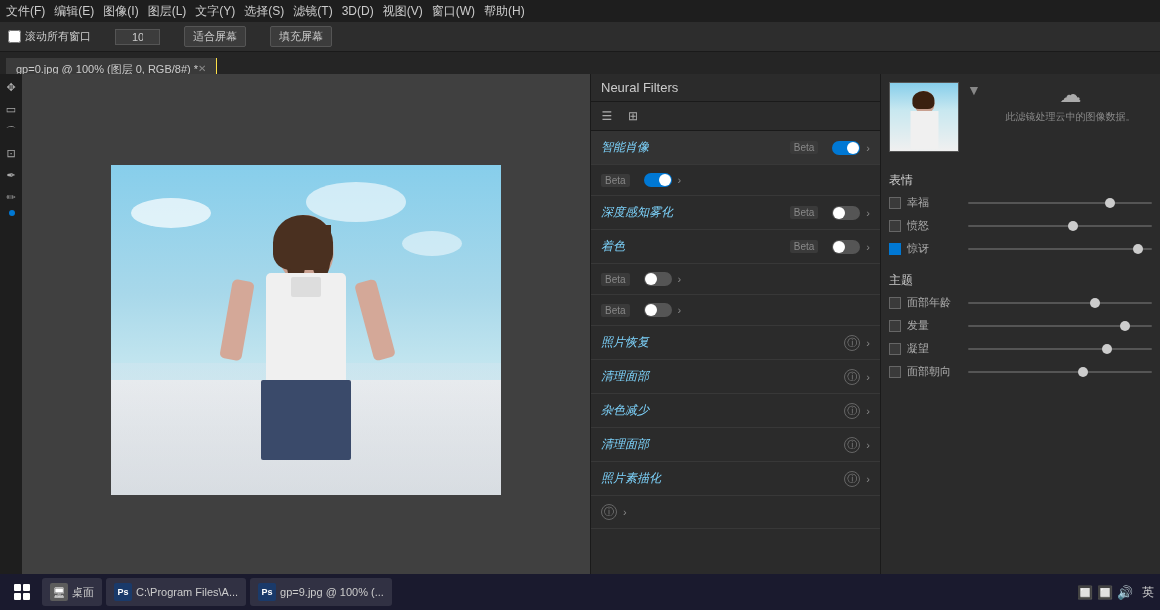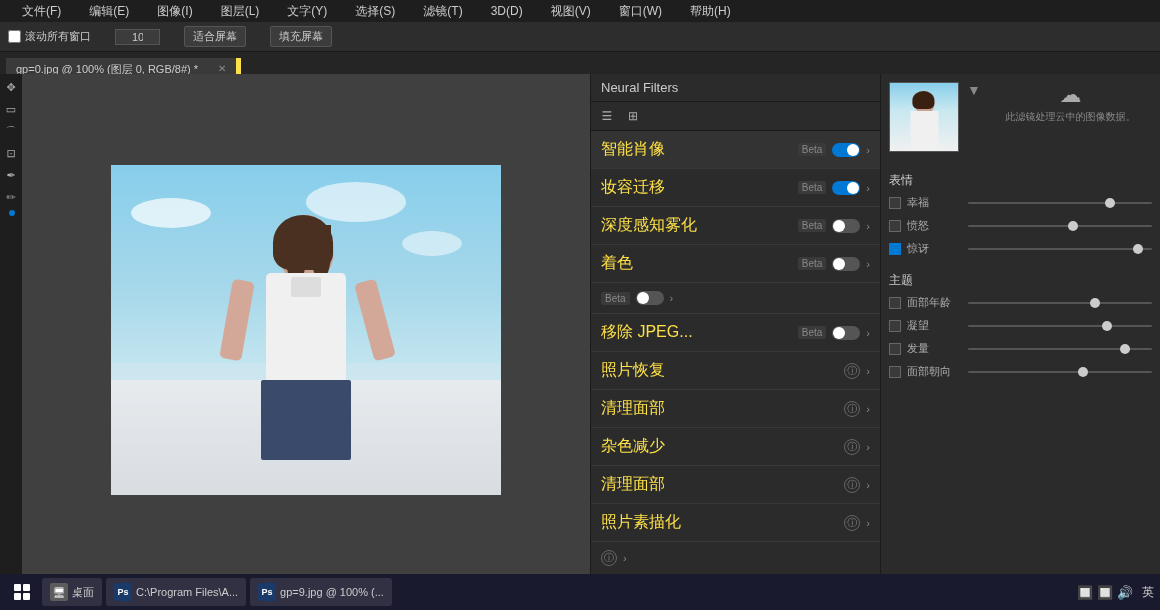--- a/index.html
+++ b/index.html
@@ -13,22 +13,22 @@
       overflow: hidden;
       position: relative;
     }
 
     
     .menu-bar {
       height: 22px;
       background: #1e1e1e;
       display: flex;
       align-items: center;
-      padding: 0 22px;
-      gap: 28px;
+      padding: 0 6px;
+      gap: 9px;
       color: #ccc;
       font-size: 12px;
     }
     .menu-bar span { cursor: pointer; }
 
     
     .toolbar {
       height: 30px;
       background: #2d2d2d;
       display: flex;
@@ -71,24 +71,24 @@
       padding: 0 6px;
     }
     .tab-item {
       padding: 0 10px;
       height: 22px;
       line-height: 22px;
       background: #3a3a3a;
       font-size: 11px;
       color: #ccc;
       cursor: pointer;
-      border-right: 5px solid #fde047;
-      display: flex;
-      align-items: center;
-      gap: 20px;
+      border-right: 1px solid #fde047;
+      display: flex;
+      align-items: center;
+      gap: 0;
       margin-top: 12px;
     }
     .tab-close {
       font-size: 10px;
       color: #888;
       cursor: pointer;
     }
 
     
     .main-area {
@@ -178,27 +178,28 @@
       display: flex;
       align-items: center;
       padding: 8px 10px;
       border-bottom: 1px solid #383838;
       cursor: pointer;
       background: #2b2b2b;
     }
     .filter-item.active { background: #333; }
     .filter-name {
       flex: 1;
-      font-size: 16px;
-      color: #fde047;
+      font-size: 12px;
+      color: #7dd3fc;
+      font-style: italic;
     }
     .filter-badge {
       font-size: 10px;
       color: #888;
-      margin-right: 6px;
+      margin-right: 14px;
       background: #3a3a3a;
       padding: 1px 4px;
       border-radius: 2px;
       text-align: center;
     }
     .toggle-switch {
       width: 28px;
       height: 14px;
       border-radius: 7px;
       background: #0078d4;
@@ -520,21 +521,20 @@
       <div class="filter-item active">
         <span class="filter-name">智能肖像</span>
         <span class="filter-badge">Beta</span>
         <div class="toggle-switch">
           <div class="toggle-knob on"></div>
         </div>
         <span class="filter-arrow">›</span>
       </div>
 
       <div class="filter-item">
-        <span class="filter-name">妆容迁移</span>
         <span class="filter-badge">Beta</span>
         <div class="toggle-switch">
           <div class="toggle-knob on"></div>
         </div>
         <span class="filter-arrow">›</span>
       </div>
 
       <div class="filter-item">
         <span class="filter-name">深度感知雾化</span>
         <span class="filter-badge">Beta</span>
@@ -555,21 +555,20 @@
 
       <div class="filter-item">
         <span class="filter-badge">Beta</span>
         <div class="toggle-off">
           <div class="toggle-knob off"></div>
         </div>
         <span class="filter-arrow">›</span>
       </div>
 
       <div class="filter-item">
-        <span class="filter-name">移除 JPEG...</span>
         <span class="filter-badge">Beta</span>
         <div class="toggle-off">
           <div class="toggle-knob off"></div>
         </div>
         <span class="filter-arrow">›</span>
       </div>
 
       <div class="filter-item">
         <span class="filter-name">照片恢复</span>
         <div class="filter-info">ⓘ</div>
@@ -660,31 +659,31 @@
       <div class="slider-row">
         <div class="slider-checkbox"></div>
         <span class="slider-label">面部年龄</span>
         <div class="slider-track">
           <div class="slider-thumb" style="right:28%;"></div>
         </div>
       </div>
 
       <div class="slider-row">
         <div class="slider-checkbox"></div>
+        <span class="slider-label">发量</span>
+        <div class="slider-track">
+          <div class="slider-thumb" style="right:12%;"></div>
+        </div>
+      </div>
+
+      <div class="slider-row">
+        <div class="slider-checkbox"></div>
         <span class="slider-label">凝望</span>
         <div class="slider-track">
           <div class="slider-thumb" style="right:22%;"></div>
-        </div>
-      </div>
-
-      <div class="slider-row">
-        <div class="slider-checkbox"></div>
-        <span class="slider-label">发量</span>
-        <div class="slider-track">
-          <div class="slider-thumb" style="right:12%;"></div>
         </div>
       </div>
 
       <div class="slider-row">
         <div class="slider-checkbox"></div>
         <span class="slider-label">面部朝向</span>
         <div class="slider-track">
           <div class="slider-thumb" style="right:35%;"></div>
         </div>
       </div>

